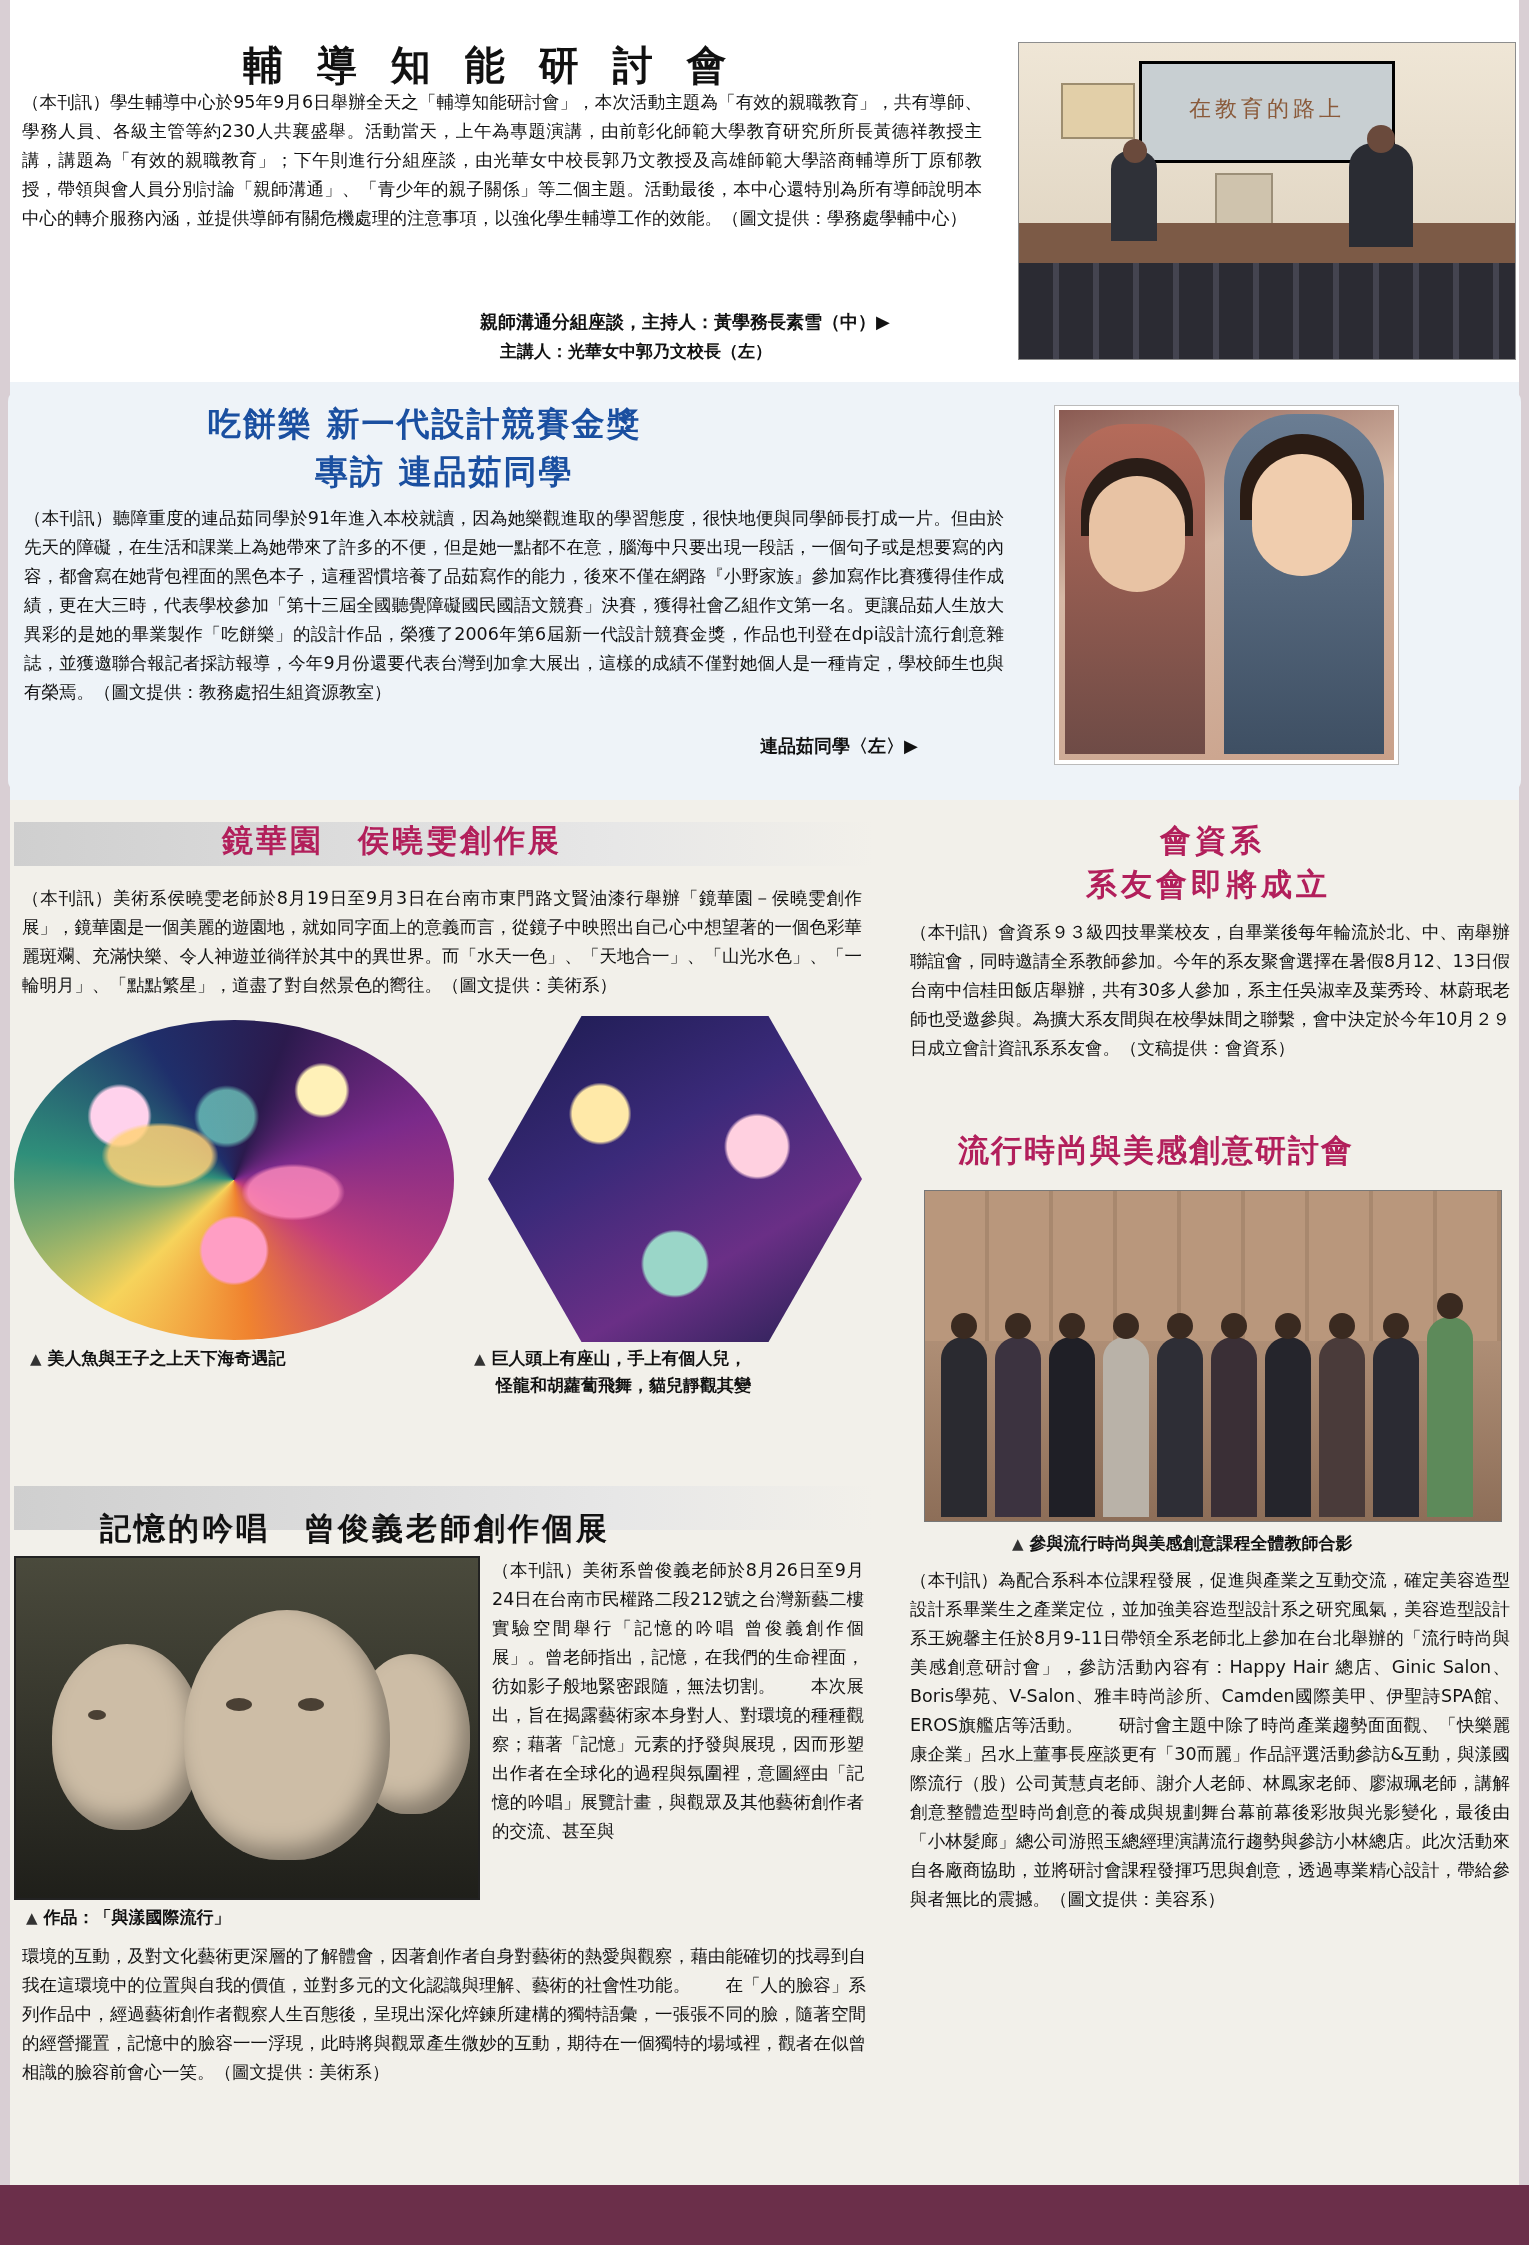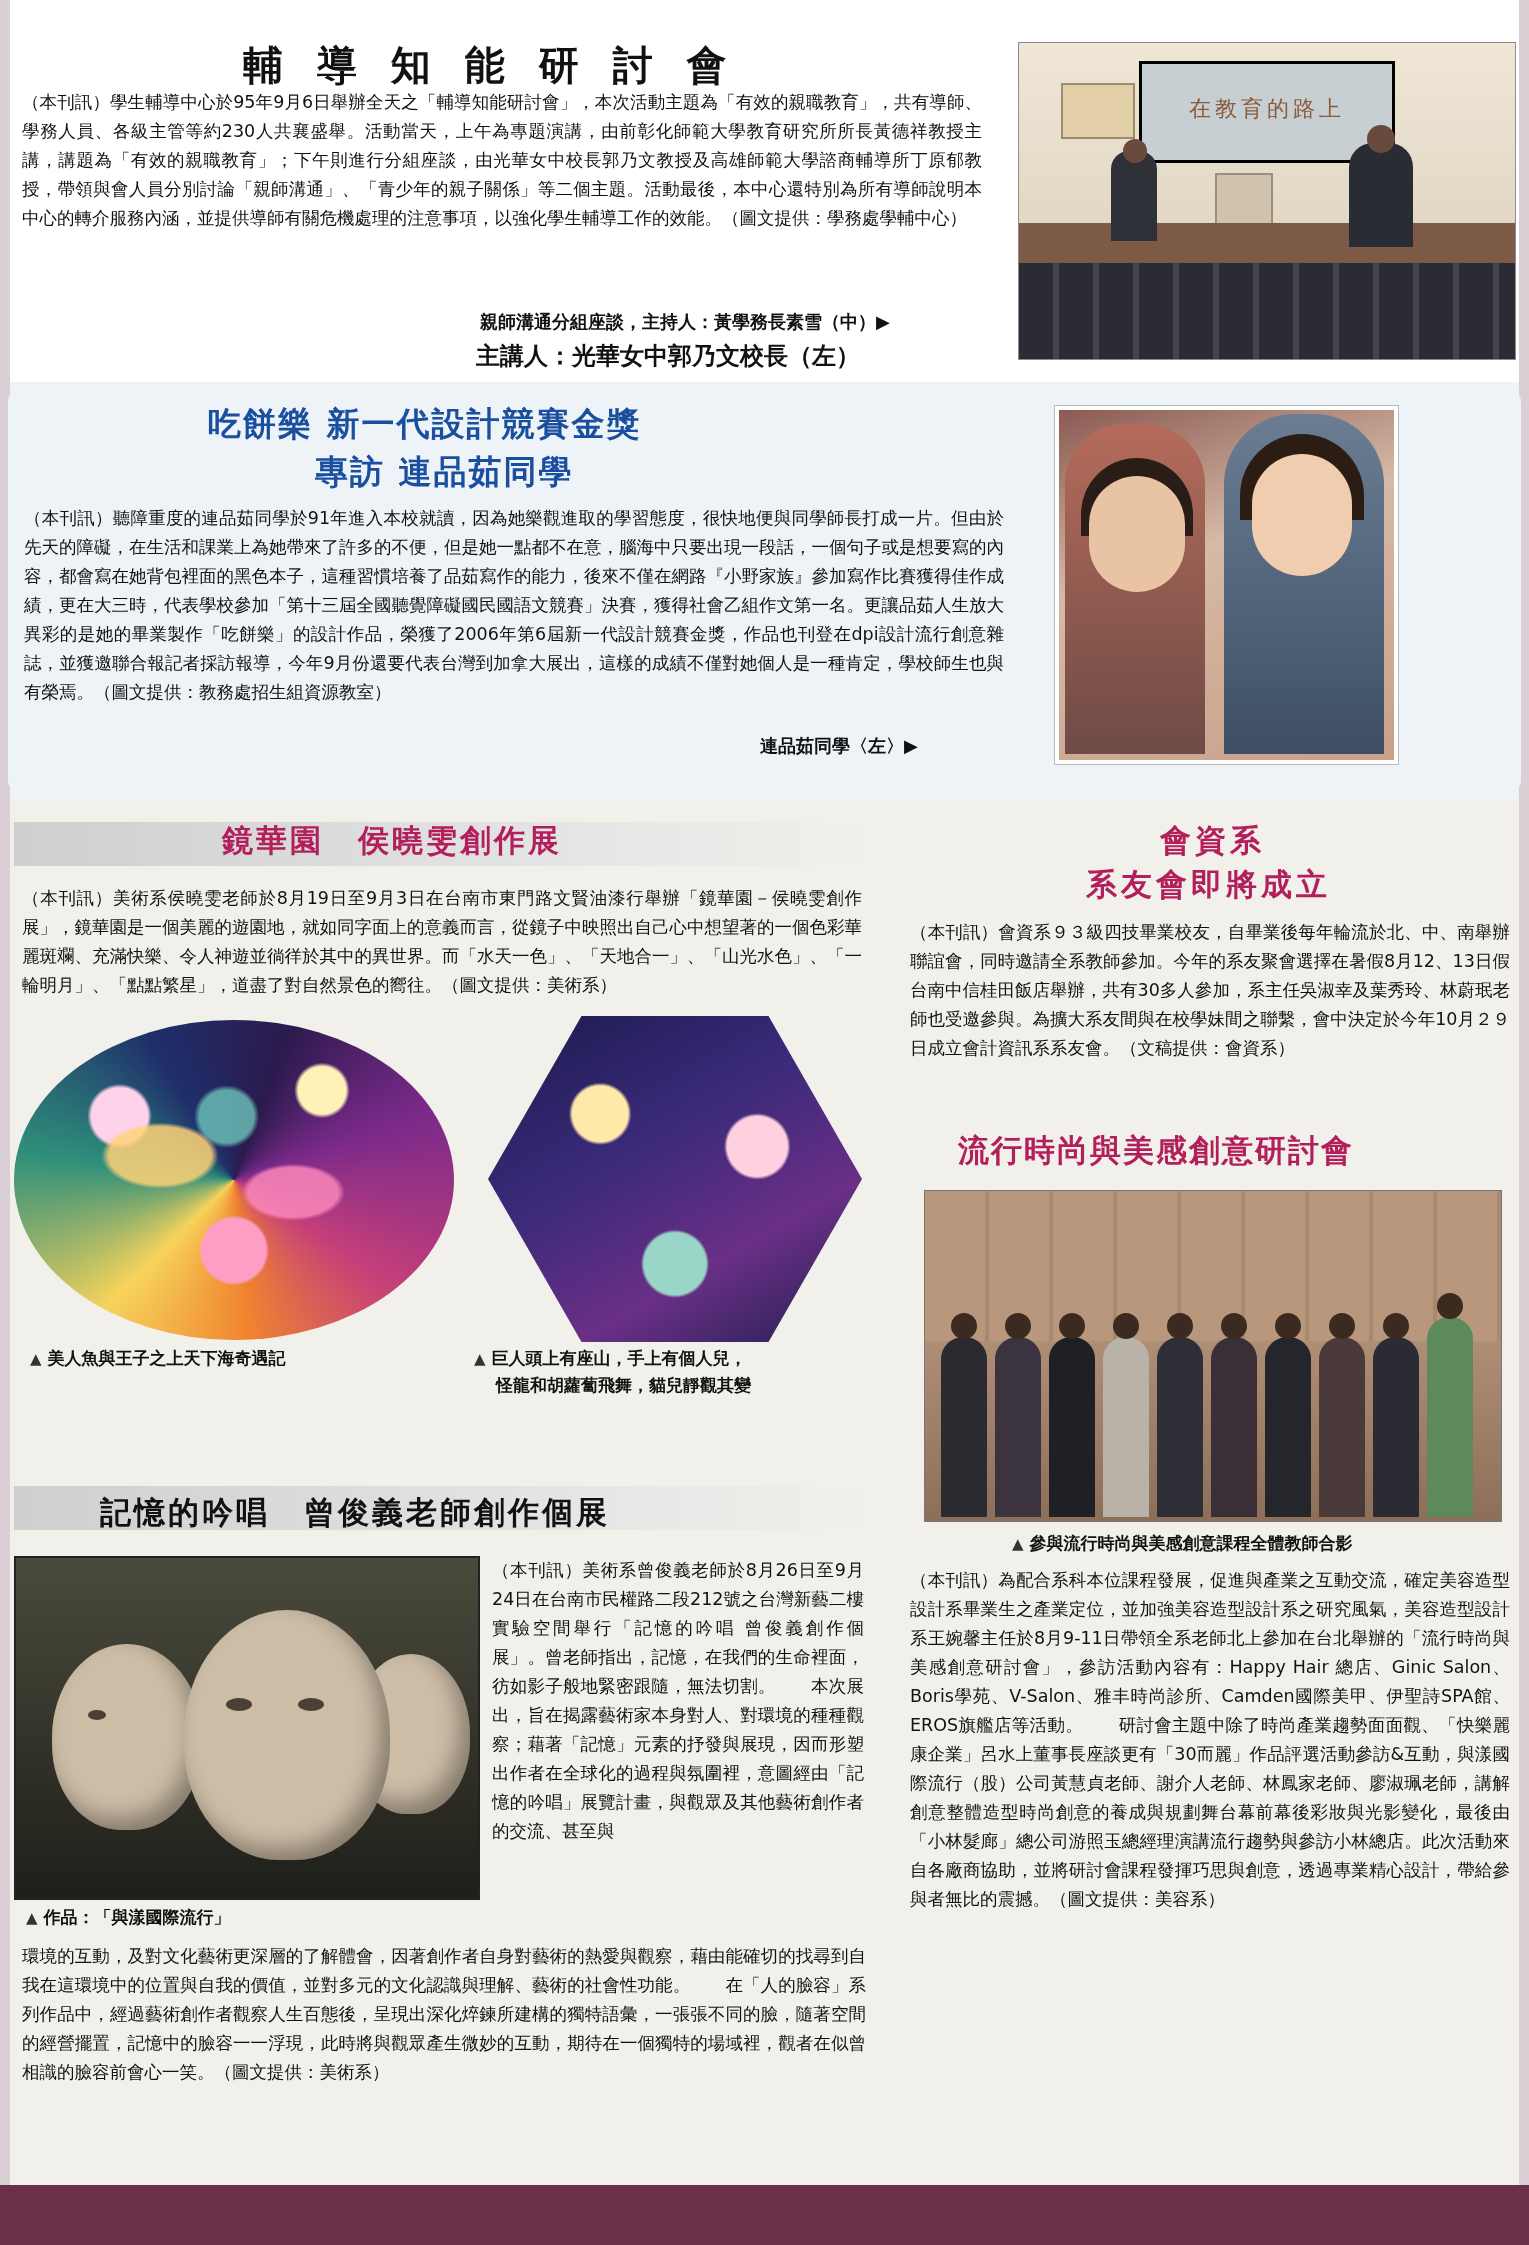--- a/index.html
+++ b/index.html
@@ -40,22 +40,22 @@
   .t1{
     position:absolute;left:243px;top:20px;
     font-size:40px;font-weight:bold;color:#111;letter-spacing:10px;margin-top:18px;
   }
   .s1-text{position:absolute;left:22px;top:88px;width:960px;}
   .s1-cap1{
     position:absolute;left:480px;top:310px;width:500px;
     font-size:18px;font-weight:bold;color:#111;text-align:left;
   }
   .s1-cap2{
-    position:absolute;left:476px;top:340px;width:500px;
-    font-size:24px;font-weight:bold;color:#111;text-align:left;
+    position:absolute;left:500px;top:340px;width:500px;
+    font-size:17px;font-weight:bold;color:#111;text-align:left;
   }
   .photo{
     position:absolute;background:#b9b2ab;overflow:hidden;
     border:1px solid #8d8d8d;
   }
   #photo1{left:1018px;top:42px;width:496px;height:316px;}
   .ph1-wall{position:absolute;inset:0;background:linear-gradient(#efe6d6,#d9cdb9);}
   .ph1-screen{position:absolute;left:120px;top:18px;width:250px;height:96px;background:#c8cfd2;border:3px solid #000000;}
   .ph1-screen-txt{position:absolute;left:0;right:0;top:30px;text-align:center;font-size:22px;color:#8a5a3a;letter-spacing:4px;}
   .ph1-small{position:absolute;left:42px;top:40px;width:70px;height:52px;background:#e2cfa8;border:2px solid #9d8d6f;}
@@ -224,21 +224,21 @@
 
     <div class="cap-row" style="left:30px;top:545px;">
       <span class="tri">▲</span><span class="cn">美人魚與王子之上天下海奇遇記</span>
     </div>
     <div class="cap-row" style="left:474px;top:545px;width:390px;">
       <span class="tri">▲</span><span class="cn">巨人頭上有座山，手上有個人兒，</span>
       <div style="margin-left:22px;" class="cn">怪龍和胡蘿蔔飛舞，貓兒靜觀其變</div>
     </div>
 
     <div class="hdr-bar" style="left:14px;top:686px;width:860px;"></div>
-    <div class="cn" style="position:absolute;left:100px;top:692px;font-size:31px;font-weight:bold;color:#111;letter-spacing:3px;">記憶的吟唱　曾俊義老師創作個展</div>
+    <div class="cn" style="position:absolute;left:100px;top:708px;font-size:31px;font-weight:bold;color:#111;letter-spacing:3px;">記憶的吟唱　曾俊義老師創作個展</div>
 
     <div class="photo" style="left:14px;top:756px;width:462px;height:340px;border:2px solid #222;">
       <div class="ph4"></div>
       <div class="ph4-f ph4-f1"></div>
       <div class="ph4-f ph4-f3"></div>
       <div class="ph4-f ph4-f2"></div>
       <div class="ph4-eye" style="left:210px;top:140px;"></div>
       <div class="ph4-eye" style="left:282px;top:140px;"></div>
       <div class="ph4-eye" style="left:72px;top:152px;width:18px;height:10px;"></div>
     </div>

